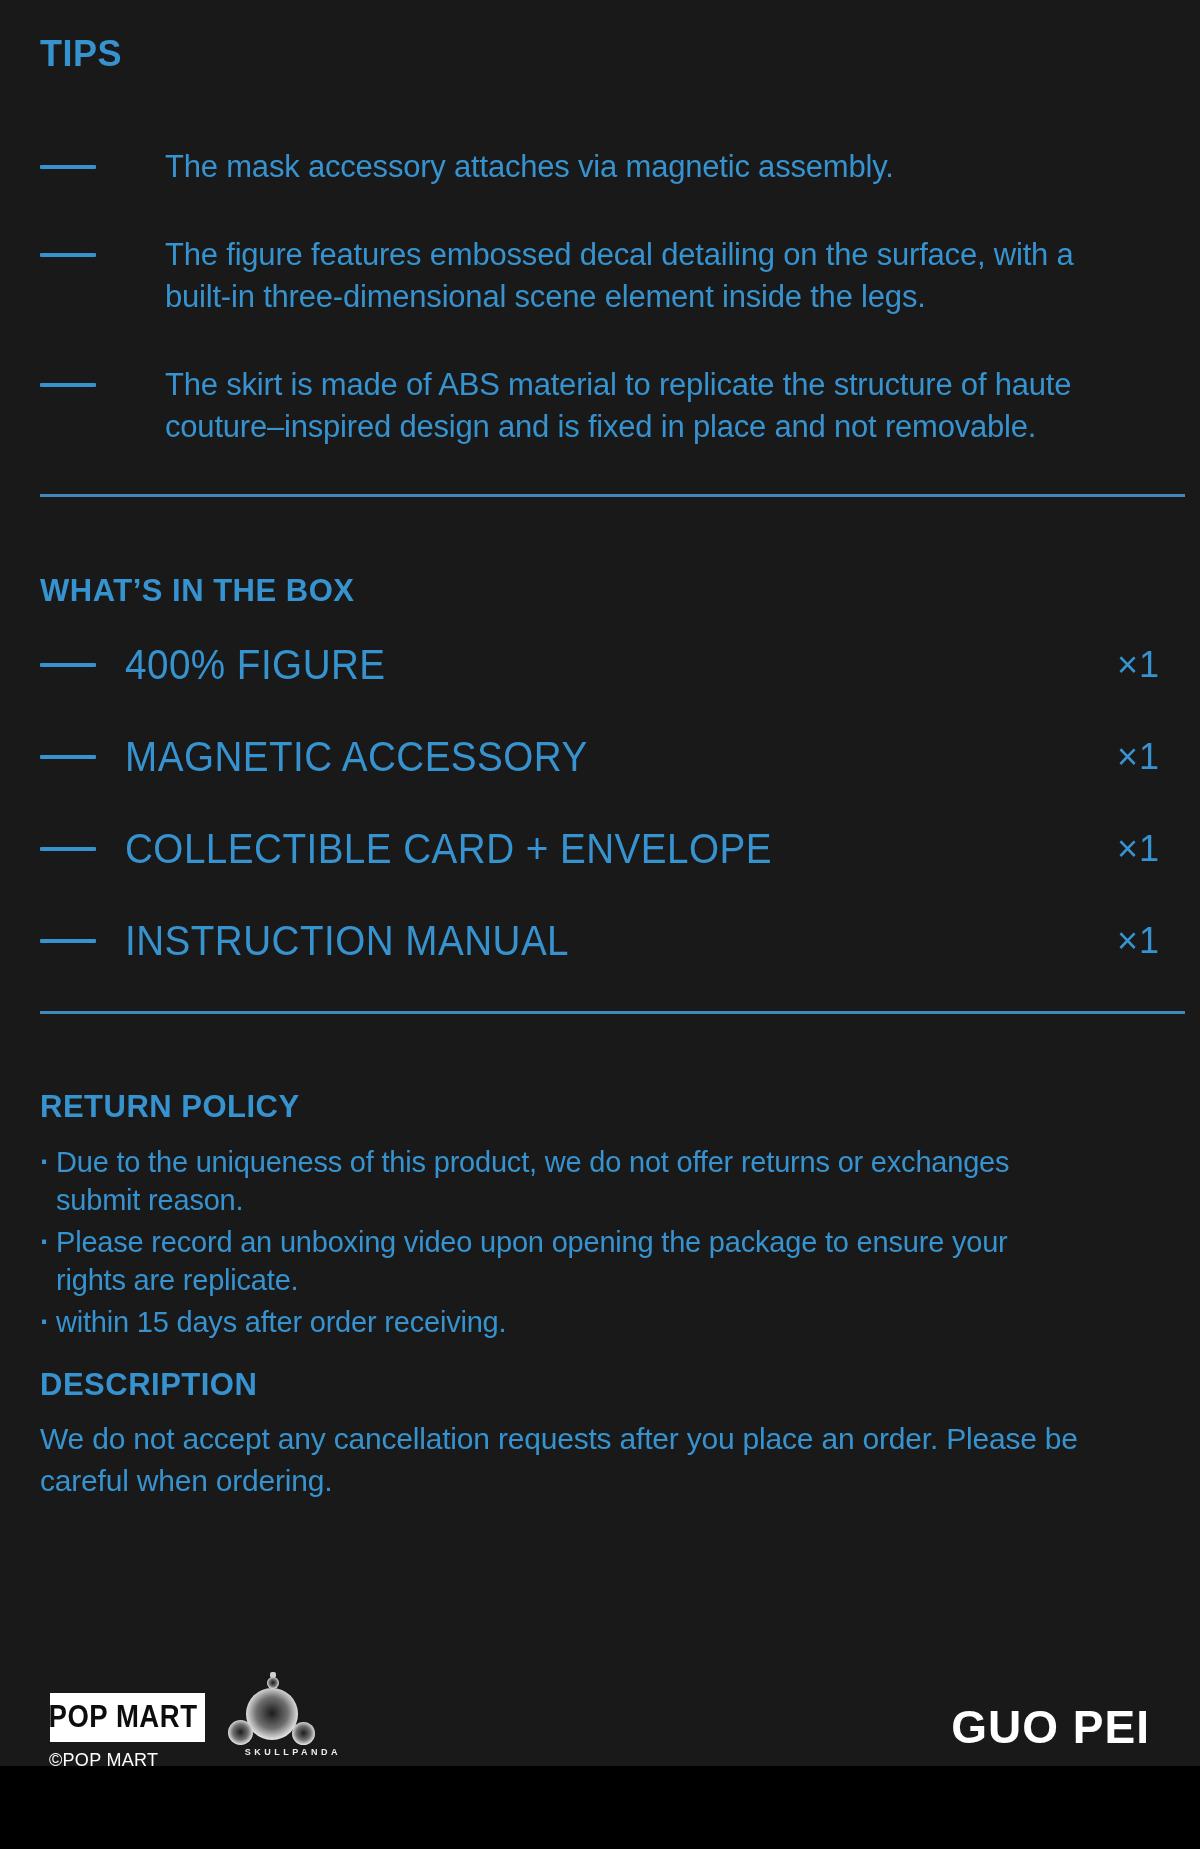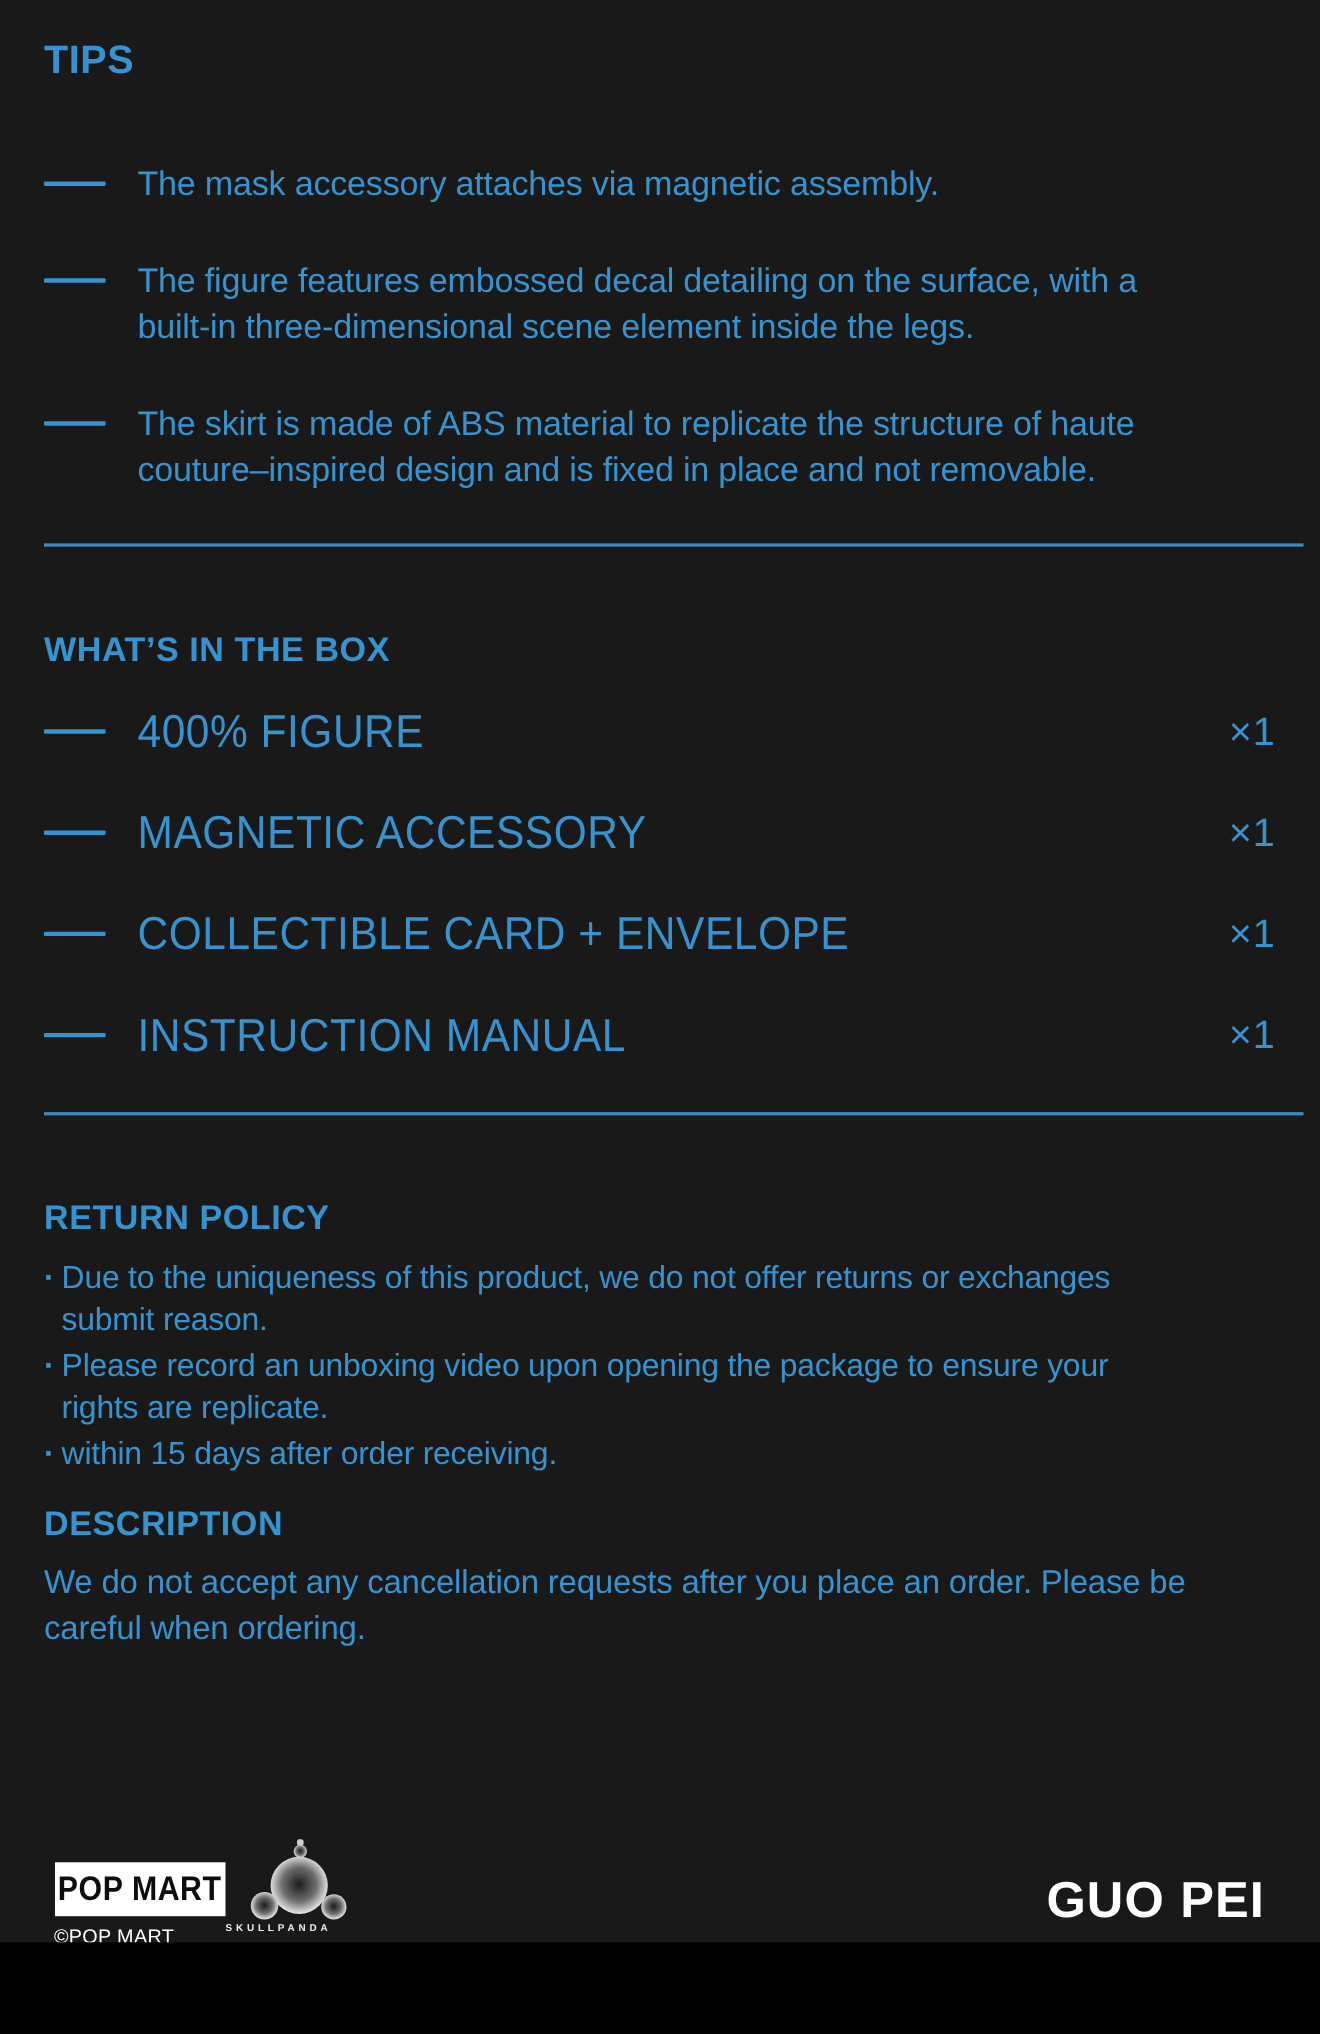--- a/index.html
+++ b/index.html
@@ -16,21 +16,21 @@
   
   .sec-title{
     margin:0;color:#3793cf;font-weight:bold;
     line-height:1;letter-spacing:.5px;
   }
   .title-lg{font-size:36px;}
   .title-md{font-size:31px;}
 
   
   .tips-list{margin-top:74px;}
-  .tip{display:flex;margin-bottom:46px;}
+  .tip{display:flex;margin-bottom:46px;gap:40px;}
   .tip .dash{
     flex:none;width:56px;height:4px;background:#3793cf;
     margin:19px 29px 0 0;border-radius:1px;
   }
   .tip-text{color:#3793cf;font-size:31px;line-height:42px;letter-spacing:-.2px;}
   .tip-text div{white-space:nowrap;}
 
   
   .divider{
     border:none;height:3px;background:#3e88ba;
@@ -60,21 +60,21 @@
   .policy-lines div{white-space:nowrap;letter-spacing:-.2px;}
 
   
   .desc-title{margin-top:28px;}
   .desc{margin-top:18px;color:#3793cf;font-size:30px;line-height:42px;}
   .desc div{white-space:nowrap;letter-spacing:-.2px;}
 
   
   .popmart-logo{
     position:absolute;left:50px;top:1693px;width:155px;height:49px;
-    background:#fff;display:flex;align-items:center;justify-content:center;
+    background:#fff;display:flex;align-items:center;
   }
   .popmart-logo span{
     color:#0d0d0d;font-size:27px;font-weight:900;letter-spacing:.5px;
     transform:scale(1.02,1.15);white-space:nowrap;
   }
   .copyright{
     position:absolute;left:49px;top:1750px;
     color:#fff;font-size:18px;letter-spacing:.3px;
   }
   .sp-logo{position:absolute;left:225px;top:1666px;width:96px;height:96px;}
@@ -84,21 +84,21 @@
   }
   .sp-big{left:21px;top:22px;width:52px;height:52px;}
   .sp-left{left:3px;top:54px;width:25px;height:25px;}
   .sp-right{left:67px;top:56px;width:23px;height:23px;}
   .sp-head{left:42px;top:11px;width:12px;height:12px;}
   .sp-antenna{
     position:absolute;left:45px;top:6px;width:6px;height:6px;
     background:#cfcfcf;border-radius:2px;
   }
   .sp-label{
-    position:absolute;left:-20px;top:81px;width:136px;text-align:left;
+    position:absolute;left:-20px;top:81px;width:136px;text-align:right;
     color:#ededed;font-size:9px;letter-spacing:3.5px;font-weight:bold;white-space:nowrap;
   }
   .guo-pei{
     position:absolute;right:50px;top:1700px;
     color:#fff;font-size:46px;font-weight:bold;letter-spacing:1px;white-space:nowrap;
   }
 </style>
 </head>
 <body>
 

